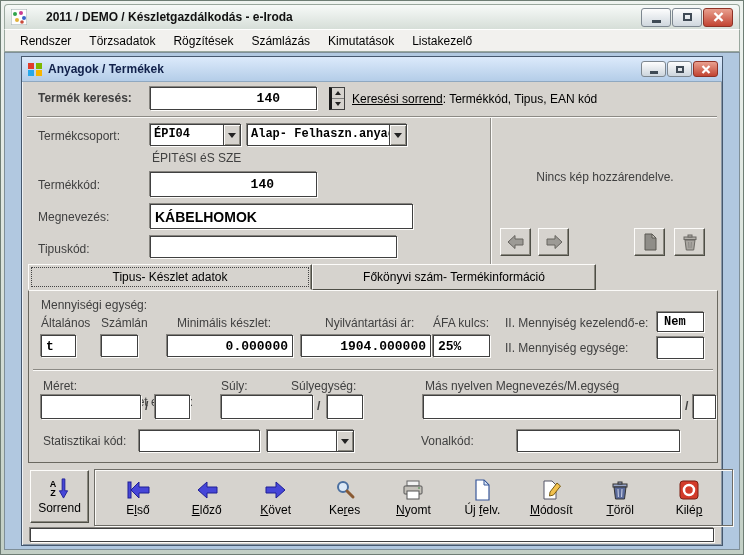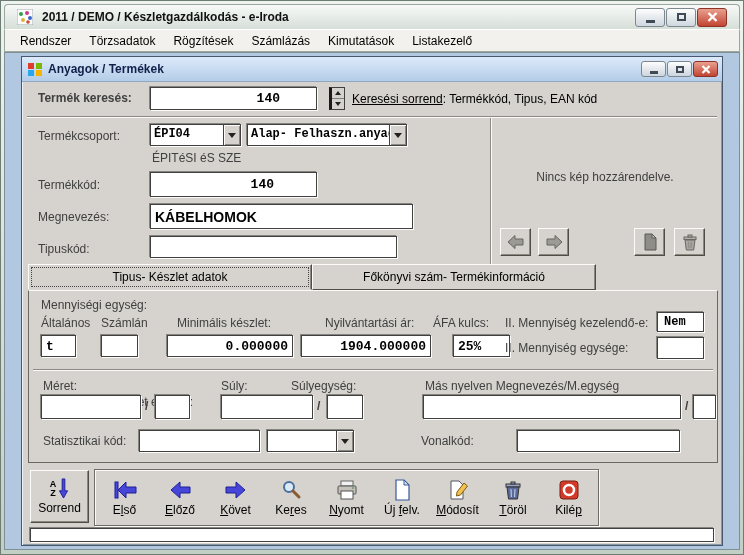--- a/index.html
+++ b/index.html
@@ -1,20 +1,20 @@
 <!DOCTYPE html>
 <html><head>
 <meta charset="utf-8">
 <style>
   *{box-sizing:border-box;margin:0;padding:0}
   html,body{width:744px;height:555px}
   body{font-family:"Liberation Sans",sans-serif;background:#9aa79d;overflow:hidden}
   .window{position:relative;width:744px;height:555px;background:linear-gradient(180deg,#eef3ef,#c2cfc5);border:1px solid #6e7d74}
   
-  .titlebar{position:absolute;left:3px;top:3px;right:3px;height:25px;display:flex;align-items:center;gap:9px;padding:0 12px;background:linear-gradient(180deg,#f7faf8,#d6ded8);border:1px solid #9aa89e;border-bottom:none;border-radius:4px 4px 0 0}
+  .titlebar{position:absolute;left:3px;top:3px;right:3px;height:25px;display:flex;align-items:center;gap:19px;padding:0 6px;background:linear-gradient(180deg,#f7faf8,#d6ded8);border:1px solid #9aa89e;border-bottom:none;border-radius:4px 4px 0 0}
   .title-text{font-size:12px;font-weight:bold;color:#111;flex:1;white-space:nowrap;overflow:hidden}
   .winbtns{display:flex;gap:1px}
   .wbtn{width:30px;height:19px;border:1px solid #7d8790;border-radius:3px;background:linear-gradient(180deg,#fdfdfd,#cfd7de);display:flex;align-items:center;justify-content:center}
   .wbtn.close{background:linear-gradient(180deg,#e9a08f,#c24432);border-color:#8e3226}
   .g-min{width:9px;height:3px;background:#3f4a55;margin-top:8px}
   .g-max{width:9px;height:8px;border:2px solid #3f4a55;background:transparent}
   
   .menubar{position:absolute;left:3px;top:28px;right:3px;height:23px;background:#f2f1ee;border:1px solid #9aa89e;border-top:1px solid #fff;display:flex;align-items:center;padding-left:6px}
   .menu-item{font-size:12px;color:#000;padding:3px 9px;cursor:default}
   
@@ -52,21 +52,21 @@
   .tabs{position:absolute;left:6px;top:182px;width:568px;height:26px;display:flex}
   .tab{flex:1;display:flex;align-items:center;justify-content:center;font-size:12px;background:#d6d3ce;border:1px solid;border-color:#fdfcfa #4e4e46 #4e4e46 #fdfcfa;box-shadow:inset -1px 0 0 #8a887f}
   .tab.active{border-bottom-color:#d6d3ce;outline:1px dotted #444;outline-offset:-4px;z-index:2}
   .tabpage{position:absolute;left:6px;top:208px;width:690px;height:173px;background:#d6d3ce;border:1px solid #6a6860;border-top:1px solid #fbfaf8}
   
   .imgbtn{position:absolute;width:31px;height:28px;display:flex;align-items:center;justify-content:center}
   
   .sortbtn{position:absolute;left:8px;top:388px;width:59px;height:53px;display:flex;flex-direction:column;align-items:center;justify-content:center;font-size:12px;gap:2px}
   .sort-ico{display:flex;align-items:center;gap:2px}
   .sort-letters{font:bold 9px "Liberation Sans",sans-serif;line-height:9px;text-align:center}
-  .tbframe{position:absolute;left:72px;top:387px;width:505px;height:57px;border:1px solid #6e6c66;box-shadow:inset 1px 1px 0 #fbfaf8,1px 1px 0 #fbfaf8;display:flex;align-items:center;justify-content:space-evenly}
+  .tbframe{position:absolute;left:72px;top:387px;width:639px;height:57px;border:1px solid #6e6c66;box-shadow:inset 1px 1px 0 #fbfaf8,1px 1px 0 #fbfaf8;display:flex;align-items:center;justify-content:space-evenly}
   .tbtn{display:flex;flex-direction:column;align-items:center;gap:1px;width:52px;cursor:default}
   .tbtn .tlabel{font-size:12px;color:#000;white-space:nowrap}
   .mn{text-decoration:underline}
   svg{display:block}
 </style>
 </head>
 <body>
 
 <div class="window">
 
@@ -215,21 +215,21 @@
           <span class="lbl" style="left:148px;top:25px">Minimális készlet:</span>
           <span class="lbl" style="left:296px;top:25px">Nyilvántartási ár:</span>
           <span class="lbl" style="left:404px;top:25px">ÁFA kulcs:</span>
           <span class="lbl" style="left:476px;top:25px">II. Mennyiség kezelendő-e:</span>
           <input class="fld" style="left: 628px; top: 21px; width: 47px; height: 20px; font-size: 12px; padding-left: 6px;" value="Nem">
 
           <input class="fld" style="left: 12px; top: 44px; width: 35px; height: 22px;" value="t">
           <input class="fld" style="left: 72px; top: 44px; width: 37px; height: 22px;" value="">
           <input class="fld ra" style="left: 138px; top: 44px; width: 126px; height: 22px;" value="0.000000">
           <input class="fld ra" style="left: 272px; top: 44px; width: 130px; height: 22px;" value="1904.000000">
-          <input class="fld" style="left: 404px; top: 44px; width: 57px; height: 22px; margin-left: 20px;" value="25%">
+          <input class="fld" style="left: 404px; top: 44px; width: 57px; height: 22px;" value="25%">
           <span class="lbl" style="left:476px;top:50px">II. Mennyiség egysége:</span>
           <input class="fld" style="left: 628px; top: 46px; width: 47px; height: 22px;" value="">
 
           <div class="hline" style="left:4px;top:78px;width:680px"></div>
 
           <span class="lbl" style="left:14px;top:88px">Méret:</span>
           <span class="lbl" style="left:88px;top:104px">Méret egység:</span>
           <span class="lbl" style="left:192px;top:88px">Súly:</span>
           <span class="lbl" style="left:262px;top:88px">Súlyegység:</span>
           <span class="lbl" style="left:396px;top:88px">Más nyelven Megnevezés/M.egység</span>

